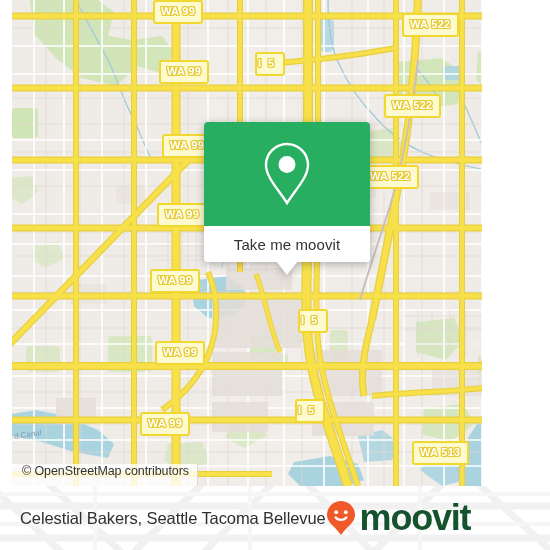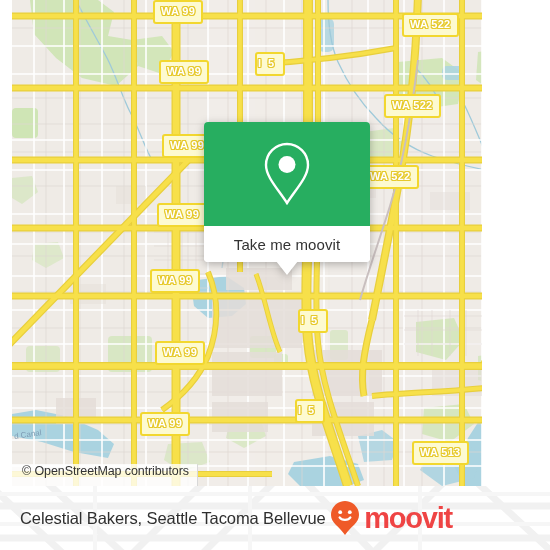--- a/index.html
+++ b/index.html
@@ -167,23 +167,23 @@
     color: #2f2f2f;
     letter-spacing: -0.1px;
     white-space: nowrap;
   }
   #brand {
     display: flex;
     align-items: center;
     gap: 4px;
   }
   #brand-name {
-    font-size: 29px;
+    font-size: 36px;
     font-weight: bold;
-    color: #ef4444;
+    color: #14532d;
     letter-spacing: -1.2px;
     line-height: 1;
   }
 </style>
 </head>
 <body>
 
 <div id="app">
 
   <div id="map">

